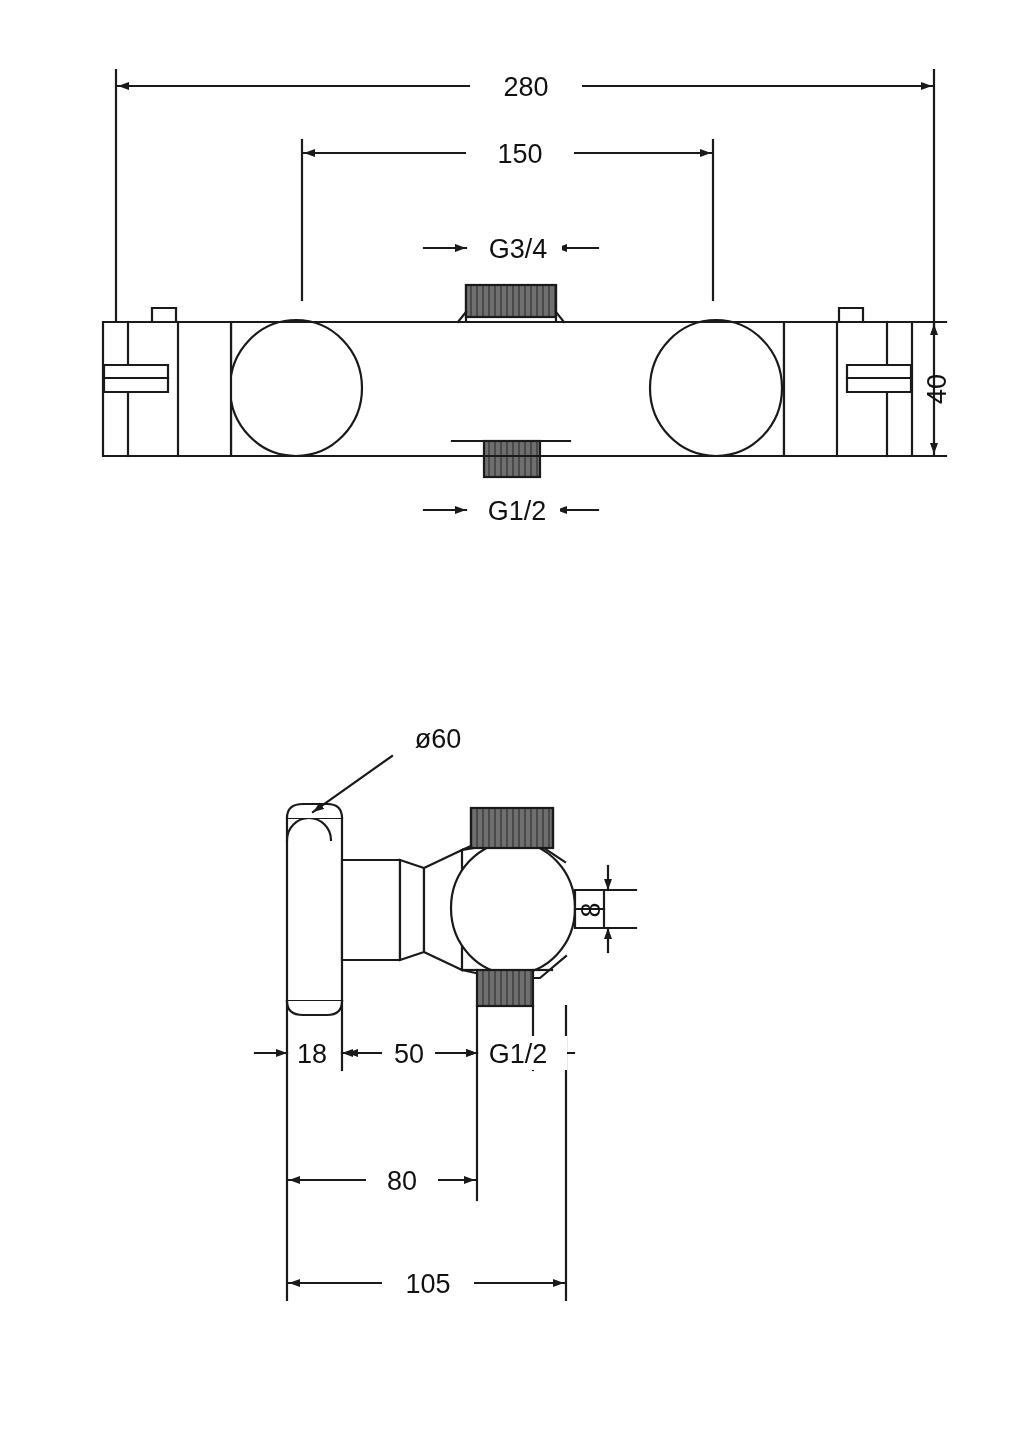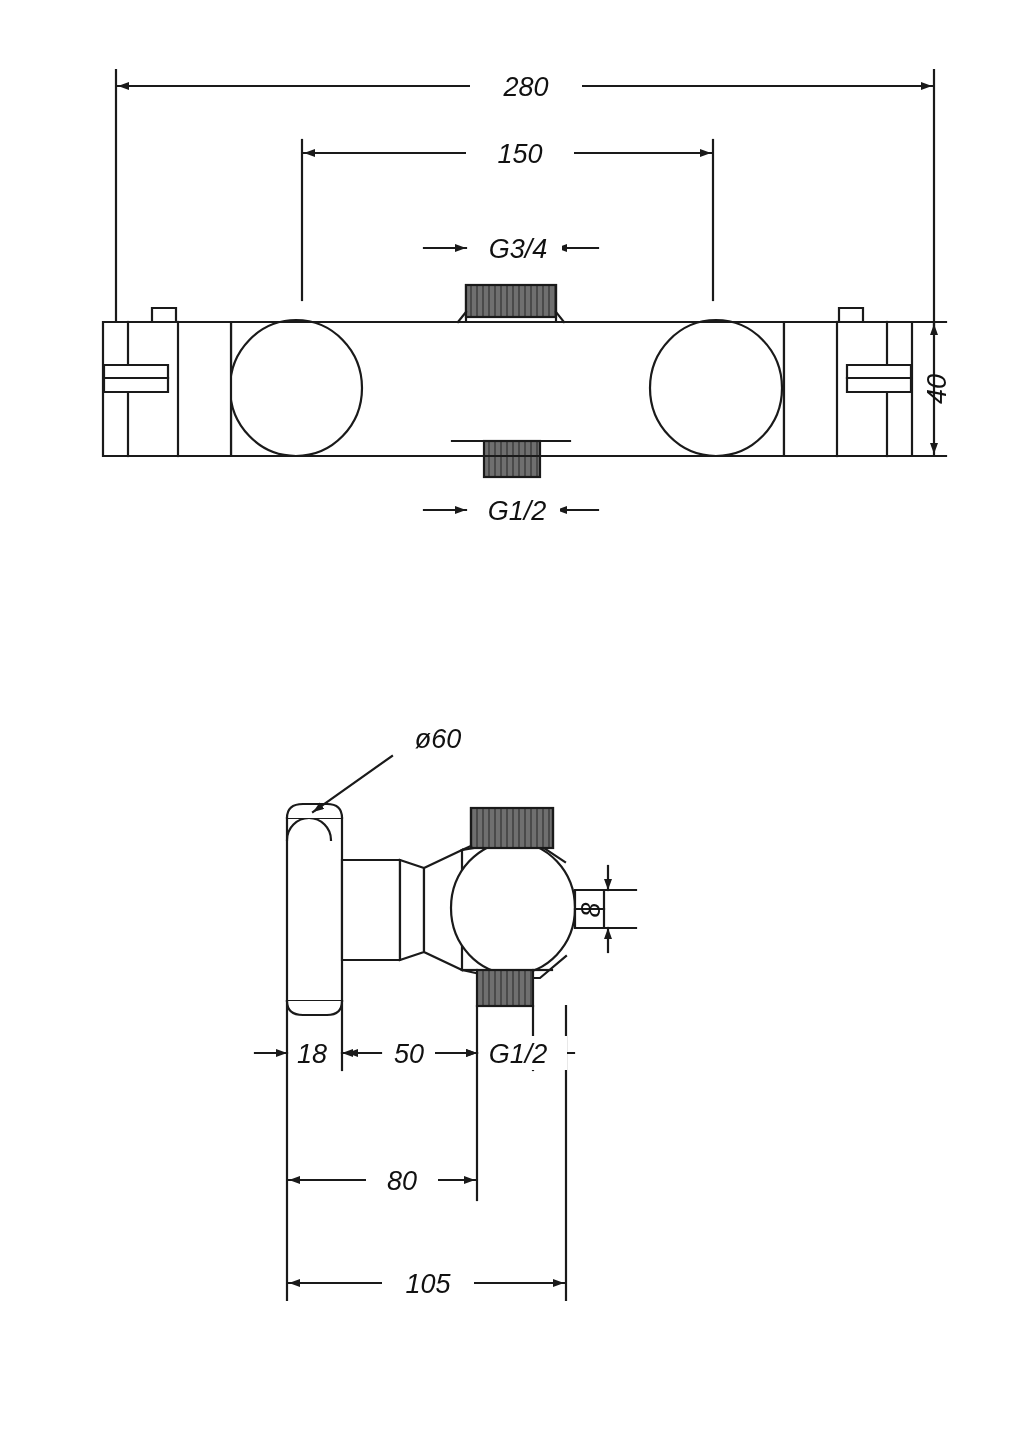--- a/index.html
+++ b/index.html
@@ -14,21 +14,20 @@
     font-family: "Liberation Sans", sans-serif;
     color: #1a1a1a;
     overflow: hidden;
   }
   #drawing-root {
     position: absolute;
     left: 0;
     top: 0;
     width: 1018px;
     height: 1440px;
-    font-style: italic;
   }
   svg {
     display: block;
   }
   .dim-text {
     font-family: "Liberation Sans", sans-serif;
     font-size: 27px;
     fill: #111111;
   }
   .dim-text-vert {

